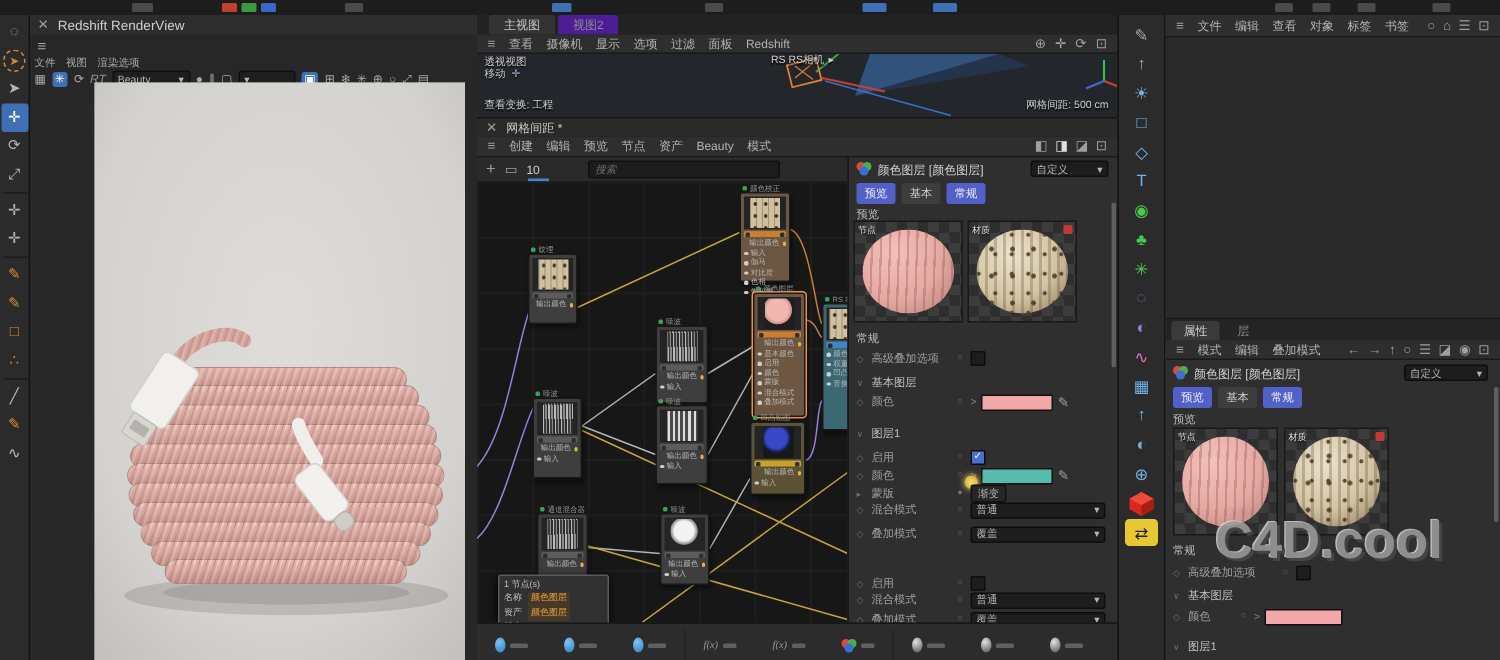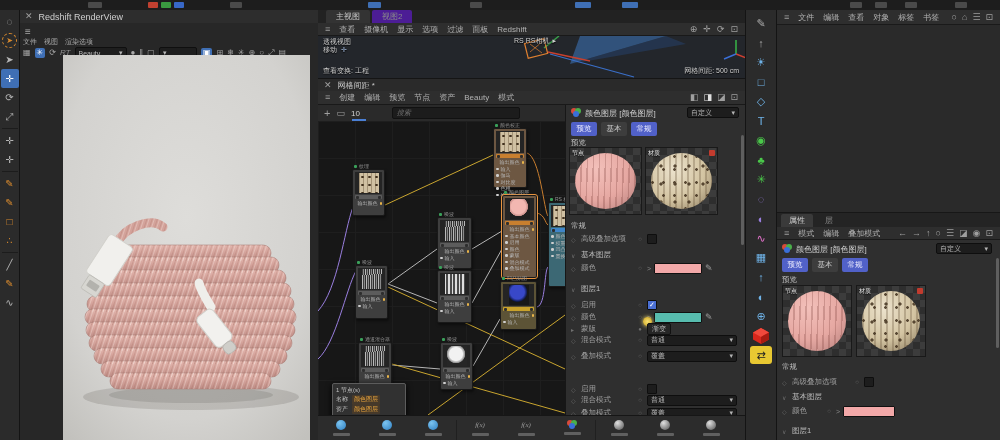--- a/index.html
+++ b/index.html
@@ -100,21 +100,21 @@
   .sph-knit:after{content:"";position:absolute;inset:0;border-radius:50%;opacity:.85;
     background-image:radial-gradient(circle,#43321f 1.3px,transparent 1.9px),radial-gradient(circle,#43321f 1.1px,transparent 1.6px);
     background-size:14px 18px,11px 13px;background-position:3px 4px,7px 10px}
   .sbar{position:absolute;width:3px;border-radius:2px;background:#5f5f5f}
   .rgbicon{width:10px;height:9px;position:relative;flex:none}
   .rgbicon i{position:absolute;width:6px;height:6px;border-radius:50%}
   .rgbicon .r{left:0;top:0;background:#d84a3a}.rgbicon .g{right:0;top:0;background:#4ab04a}.rgbicon .b{left:2px;bottom:0;background:#3a6fd8}
   
   #dock{left:318px;top:415px;width:427px;height:25px;background:#2c2c2c;border-top:1px solid #161616;display:flex;align-items:flex-start;padding-top:4px;box-sizing:border-box}
   .dgroup{display:flex;flex:none;padding:0 12px;gap:24px;height:100%;border-right:1px solid #202020}
-  .ditem{display:flex;flex-direction:column;align-items:center;gap:3px;width:22px}
+  .ditem{display:flex;flex-direction:row;align-items:center;gap:3px;width:22px}
   .dstub{width:17px;height:3px;background:#606060;border-radius:1px}
   .dk-blue{width:10px;height:10px;border-radius:50%;background:radial-gradient(circle at 35% 30%,#7cc4f0,#2e7fc2)}
   .dk-fx{font-size:7px;font-style:italic;color:#9a9a9a;font-family:"Liberation Serif",serif;line-height:10px}
   .dk-sph{width:10px;height:10px;border-radius:50%;background:radial-gradient(circle at 35% 30%,#e0e0e0,#4e4e4e)}
   .dk-tan{width:11px;height:9px;background:#c9a96a;border:1px solid #8a7340;box-sizing:border-box}
   
   #righttools{left:745px;top:10px;width:32px;height:430px;background:#2b2b2b;border-left:1px solid #141414;border-right:1px solid #141414;
       display:flex;flex-direction:column;align-items:center;padding-top:4px;box-sizing:border-box}
   .rtool{width:24px;height:19.5px;display:flex;align-items:center;justify-content:center;font-size:11px;flex:none}
   .rs-logo{width:18px;height:16px}
@@ -1038,13 +1038,14 @@
     <span class="sw" style="background:#f2a8a8;width:50px"></span>
   </div>
   <div class="prow" style="top:212px;color:#c0c0c0">
     <span class="dmd">∨</span>
       <span>图层1</span>
   </div>
   <span class="sbar" style="right:1px;top:45px;height:90px"></span>
 </div>
 
 <div id="wm">
+  <div class="l2">C4D.cool</div>
 </div>
 
 </body></html>

